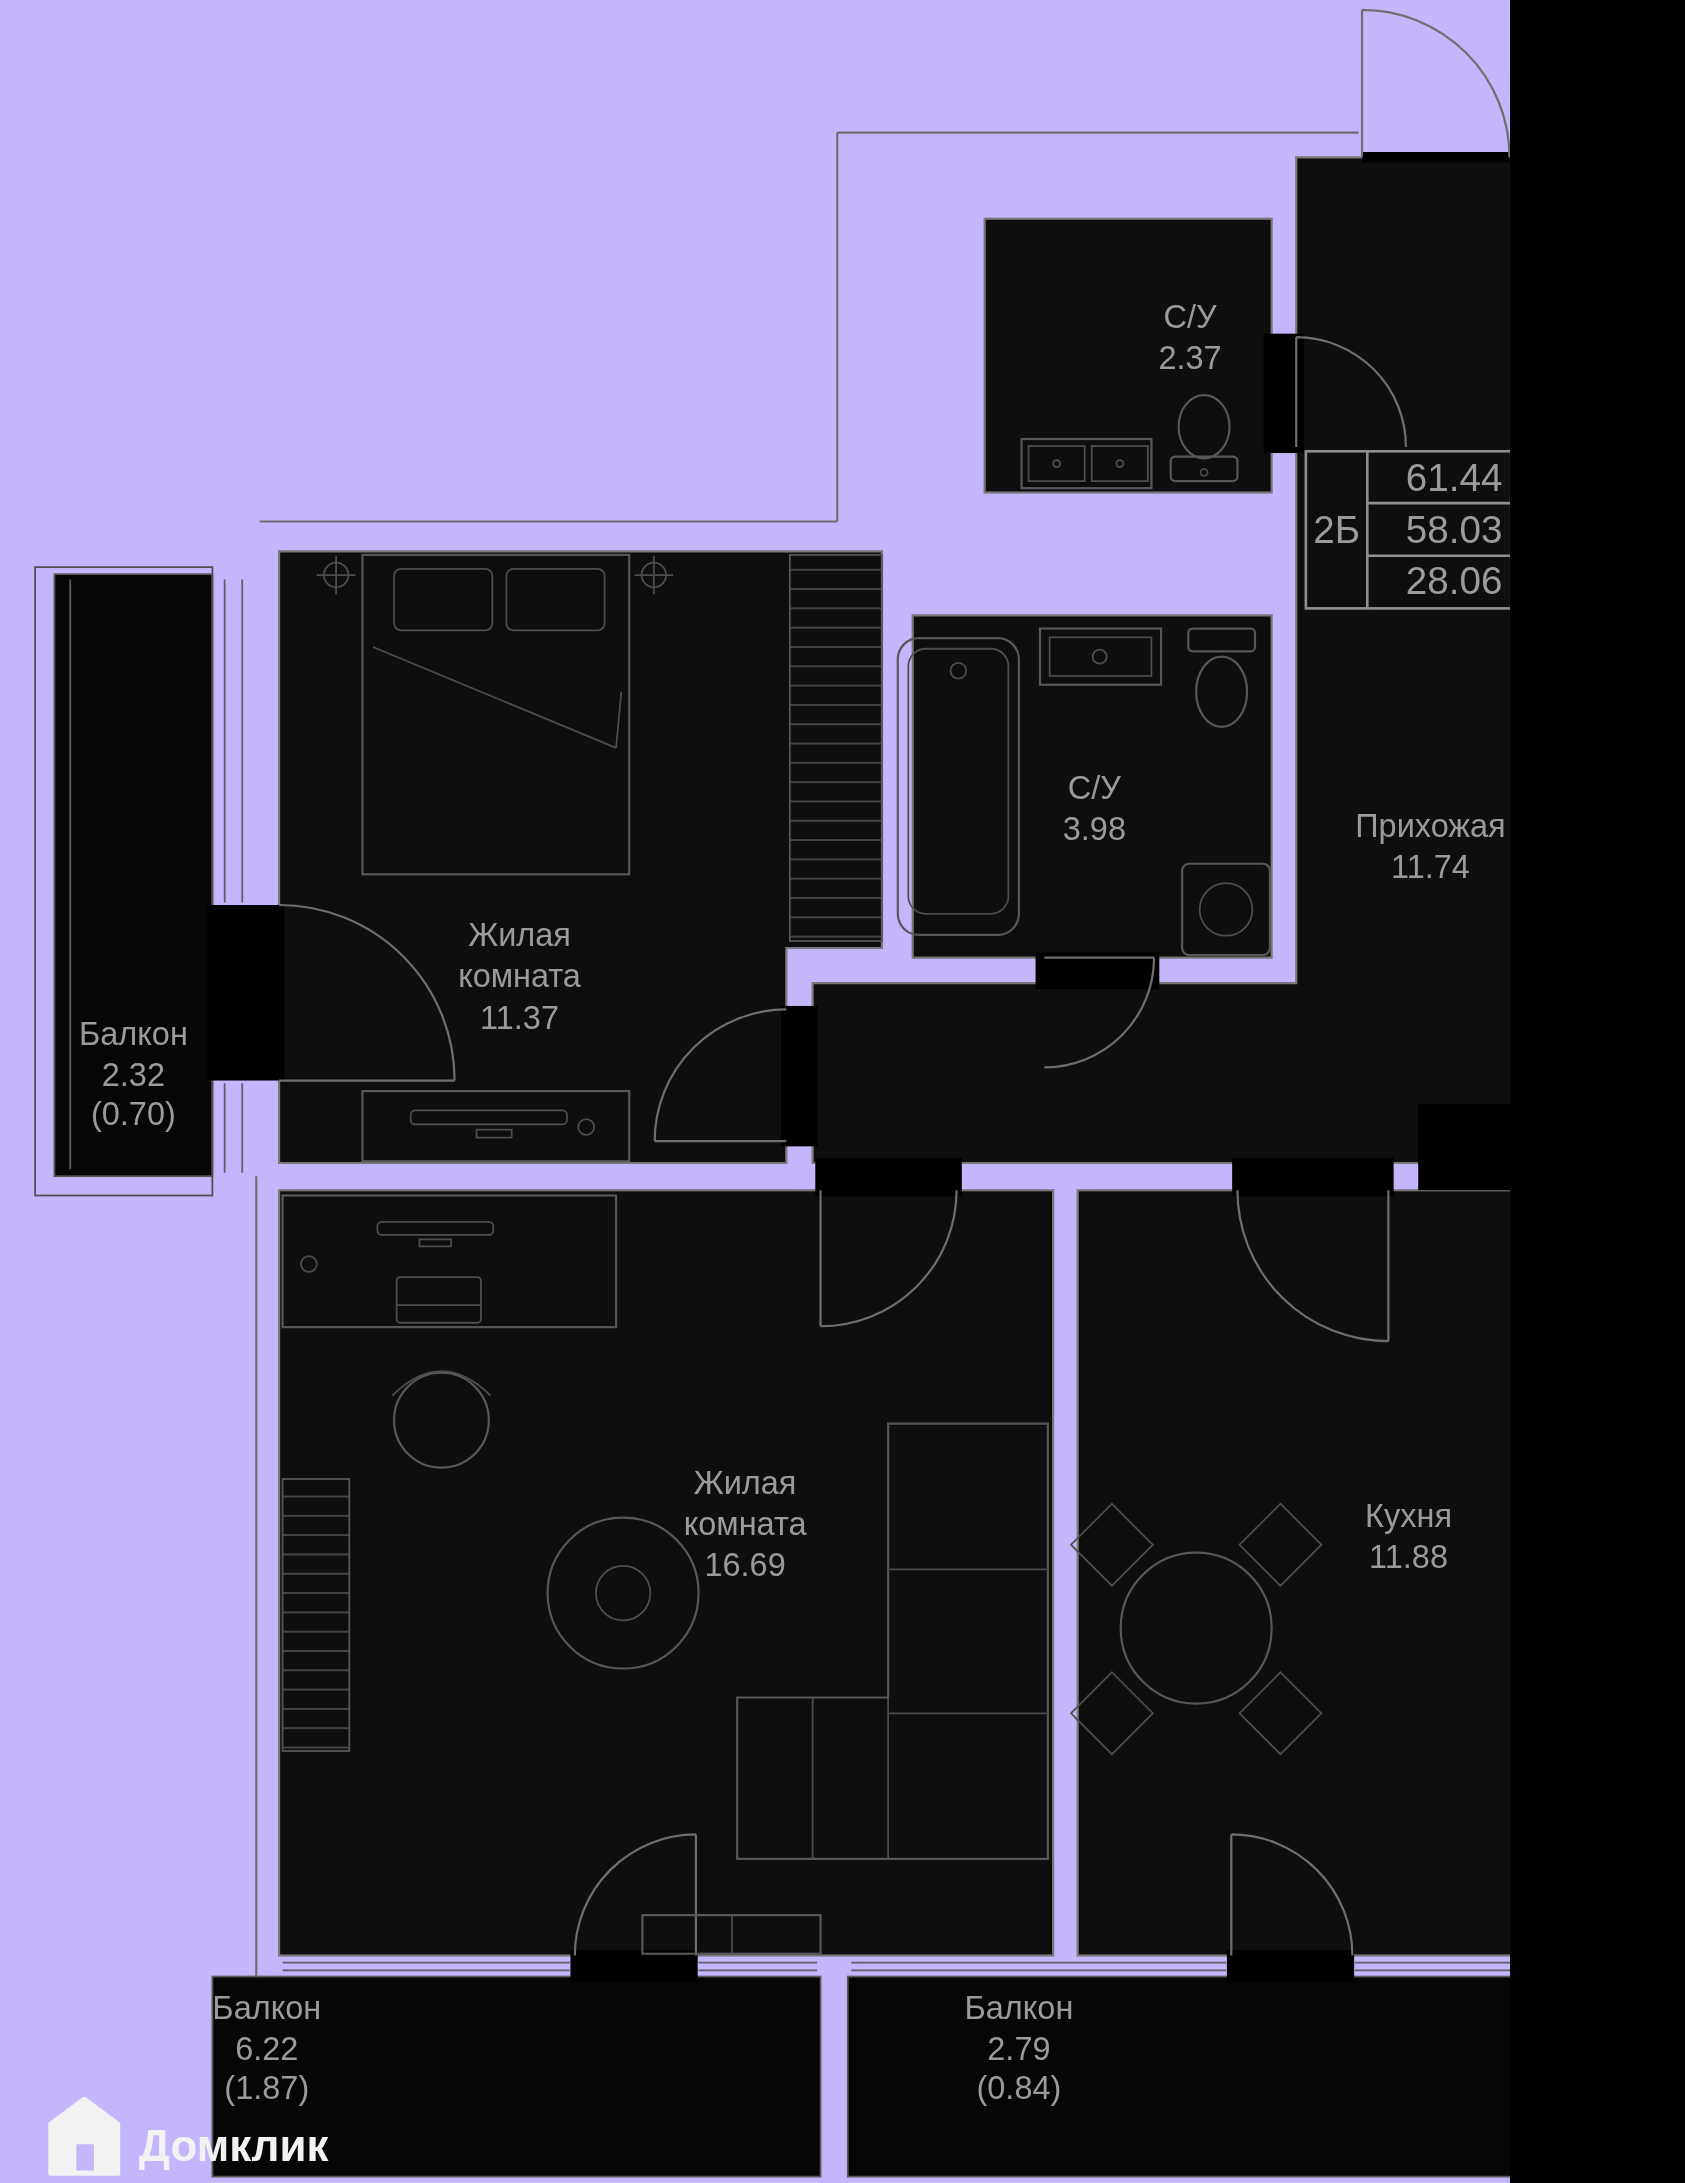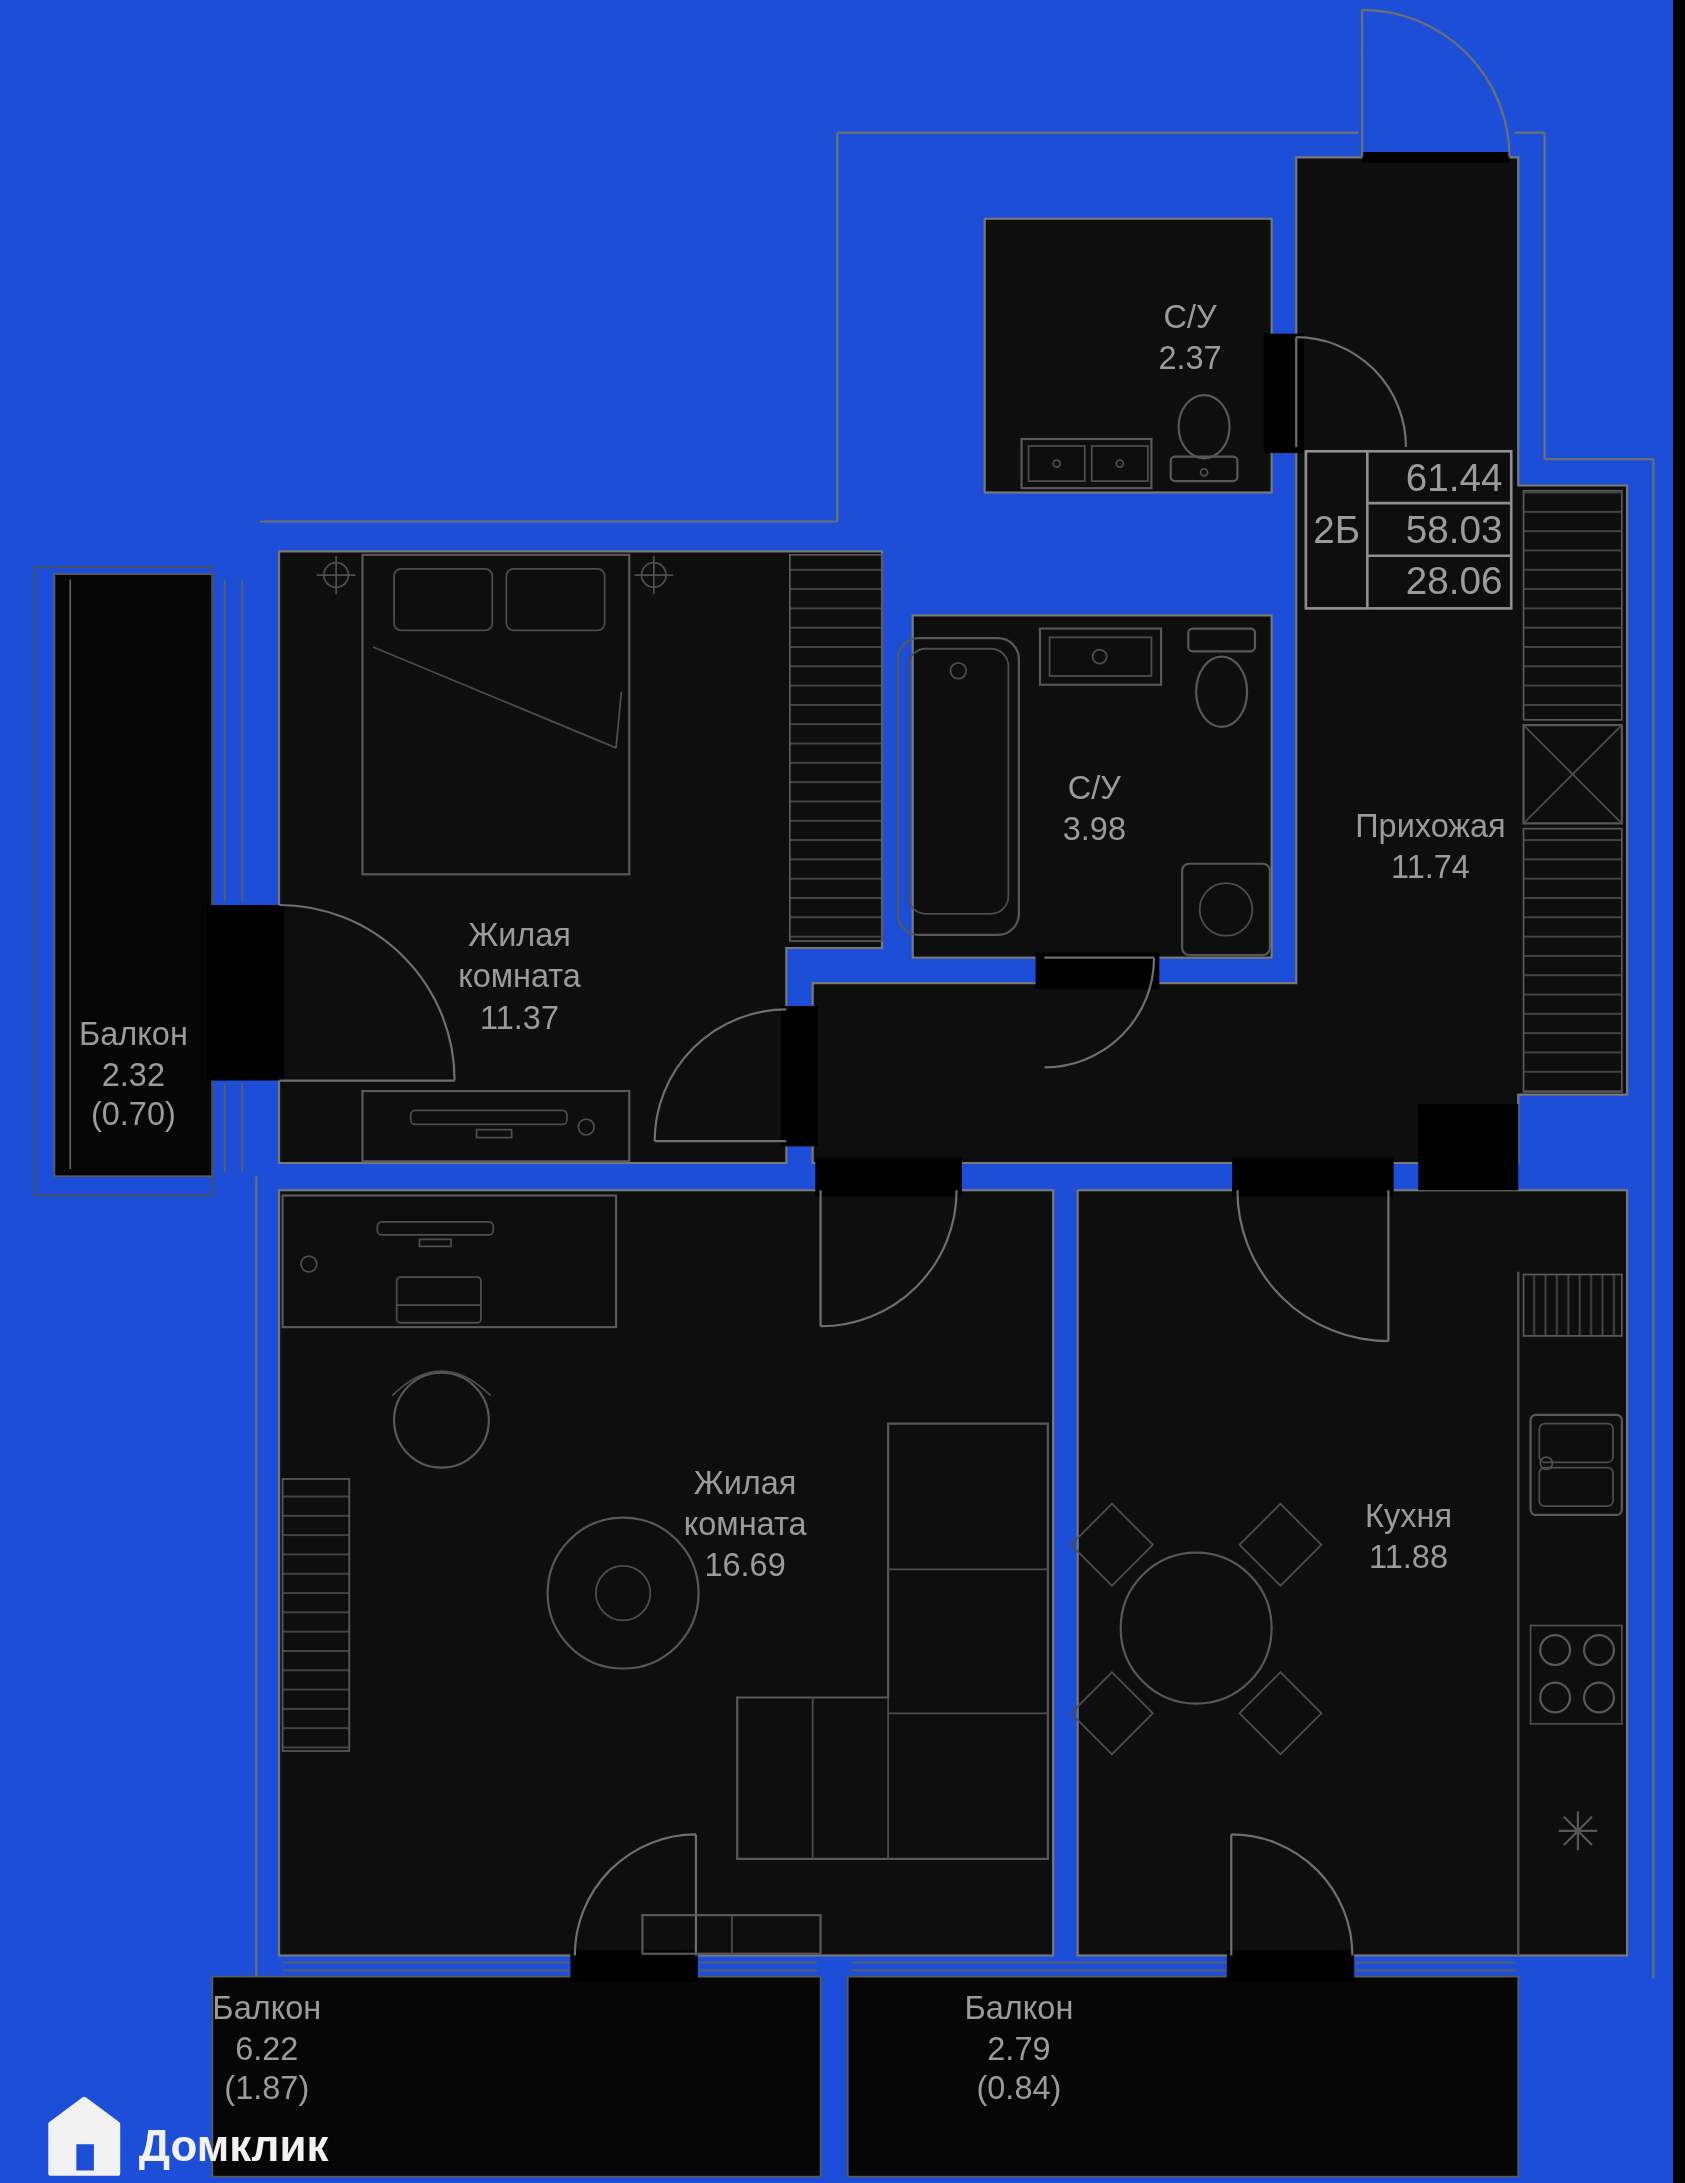--- a/index.html
+++ b/index.html
@@ -1,16 +1,16 @@
 <!DOCTYPE html>
 <html style="font-size:14px"><head>
 <meta charset="utf-8">
 <style>
   html,body{margin:0;padding:0;background:#000;}
-  .stage{position:relative;width:1673px;height:2183px;background:#1d4ed8;overflow:hidden;}
+  .stage{position:relative;width:1510px;height:2183px;background:#c4b5fd;overflow:hidden;}
   svg{display:block;}
   .room{fill:#0e0e0e;stroke:#787878;stroke-width:2.5;}
   .balcony{fill:#060606;stroke:#5a5a5a;stroke-width:2;}
   .opening{fill:#000;stroke:none;}
   .wallchunk{fill:#000;stroke:none;}
   .door{fill:none;stroke:#6f6f6f;stroke-width:2.5;}
   .win{stroke:#5f5f5f;stroke-width:2;}
   .outer{fill:none;stroke:#6f6f6f;stroke-width:2.5;}
   .outer-dim{fill:none;stroke:#4f4f4f;stroke-width:2;}
   .furn{fill:none;stroke:#585858;stroke-width:2.5;}

